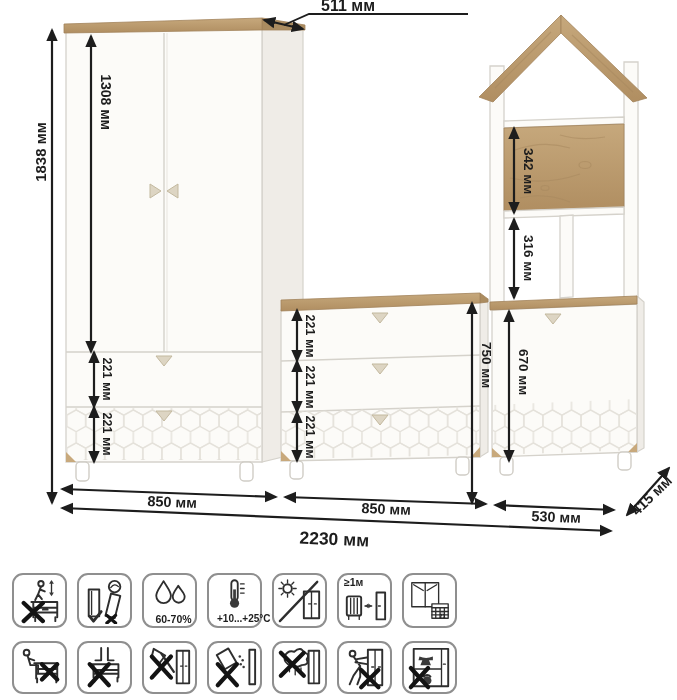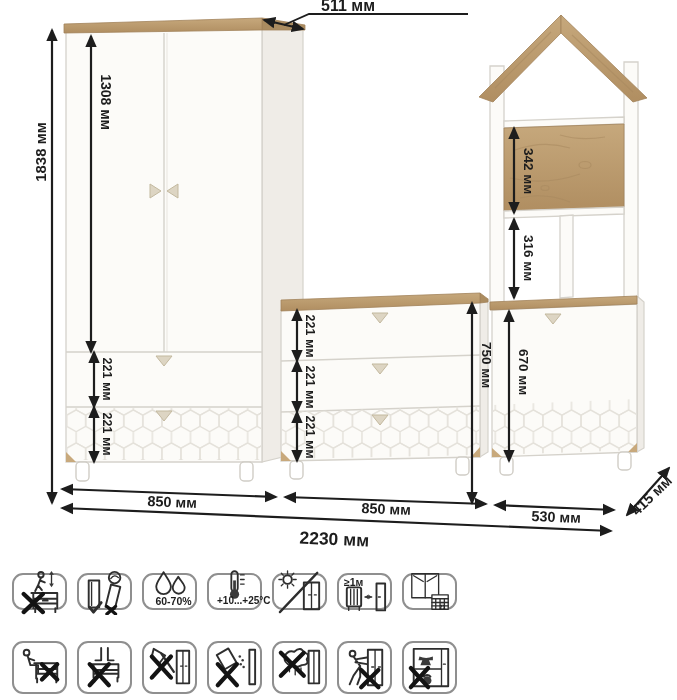--- a/index.html
+++ b/index.html
@@ -18,21 +18,21 @@
   .oakd{fill:#ab8c60;stroke:#a2835a;stroke-width:.8}
   .hl{stroke:#d5d2cb;stroke-width:1.4;fill:none}
   .hl2{stroke:#e8e5df;stroke-width:1;fill:none}
   .hndl{fill:#ddd5c3;stroke:#c3b99f;stroke-width:1}
   .foot{fill:#ffffff;stroke:#d0cdc6;stroke-width:1.4}
   .grain{stroke:#a8895e;stroke-width:1.2;fill:none;opacity:.55}
   .wedge{fill:#c8a97c}
   
   .icon-row{position:absolute;left:12px;display:flex;gap:10px}
   .r1{top:573px}.r2{top:641px}
-  .tile{position:relative;width:55px;height:37px;border:2px solid #8f8f8f;border-radius:11px;
+  .tile{position:relative;width:55px;height:55px;border:2px solid #8f8f8f;border-radius:11px;
         background:#fff;box-sizing:border-box;display:flex;align-items:center;justify-content:center}
   .r2 .tile{height:53px}
   .tile .cap{position:absolute;left:8px;right:0;bottom:2px;text-align:center;
              font-size:10.5px;font-weight:700;color:#1d1d1d;line-height:1;white-space:nowrap}
   .tile .cap.small{font-size:10px}
   .tile .cap-top{position:absolute;top:2px;left:5px;font-size:10.5px;font-weight:700;color:#1d1d1d;line-height:1}
   .ig{width:46px;height:46px;stroke:#2e2e2e;stroke-width:2;fill:none;
       stroke-linecap:round;stroke-linejoin:round}
   .ig.sm{width:44px;height:30px;margin-bottom:14px}
   .ig.mt{margin-top:9px}

